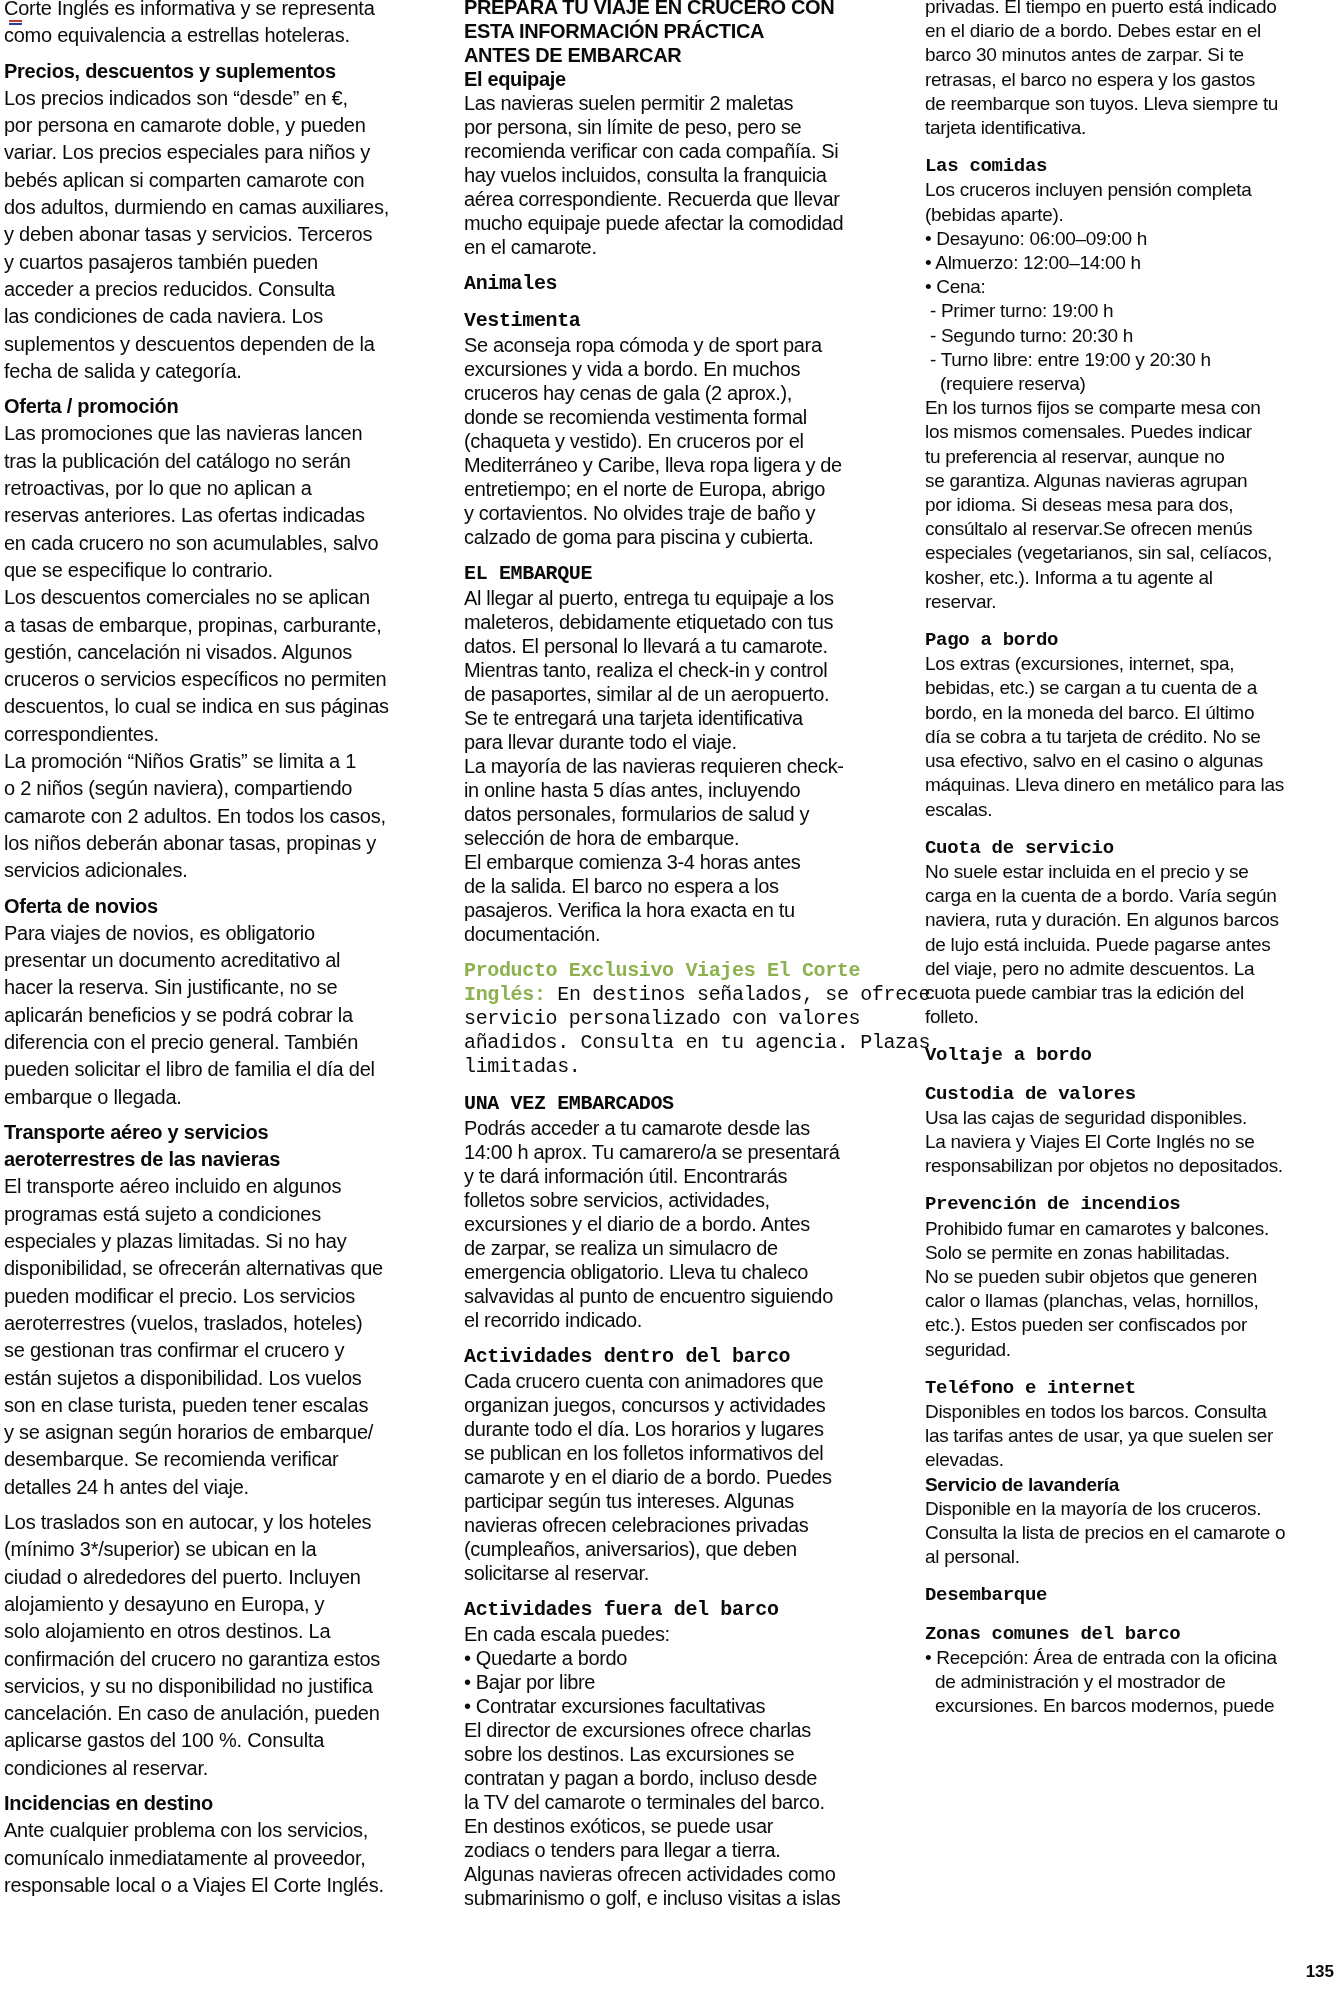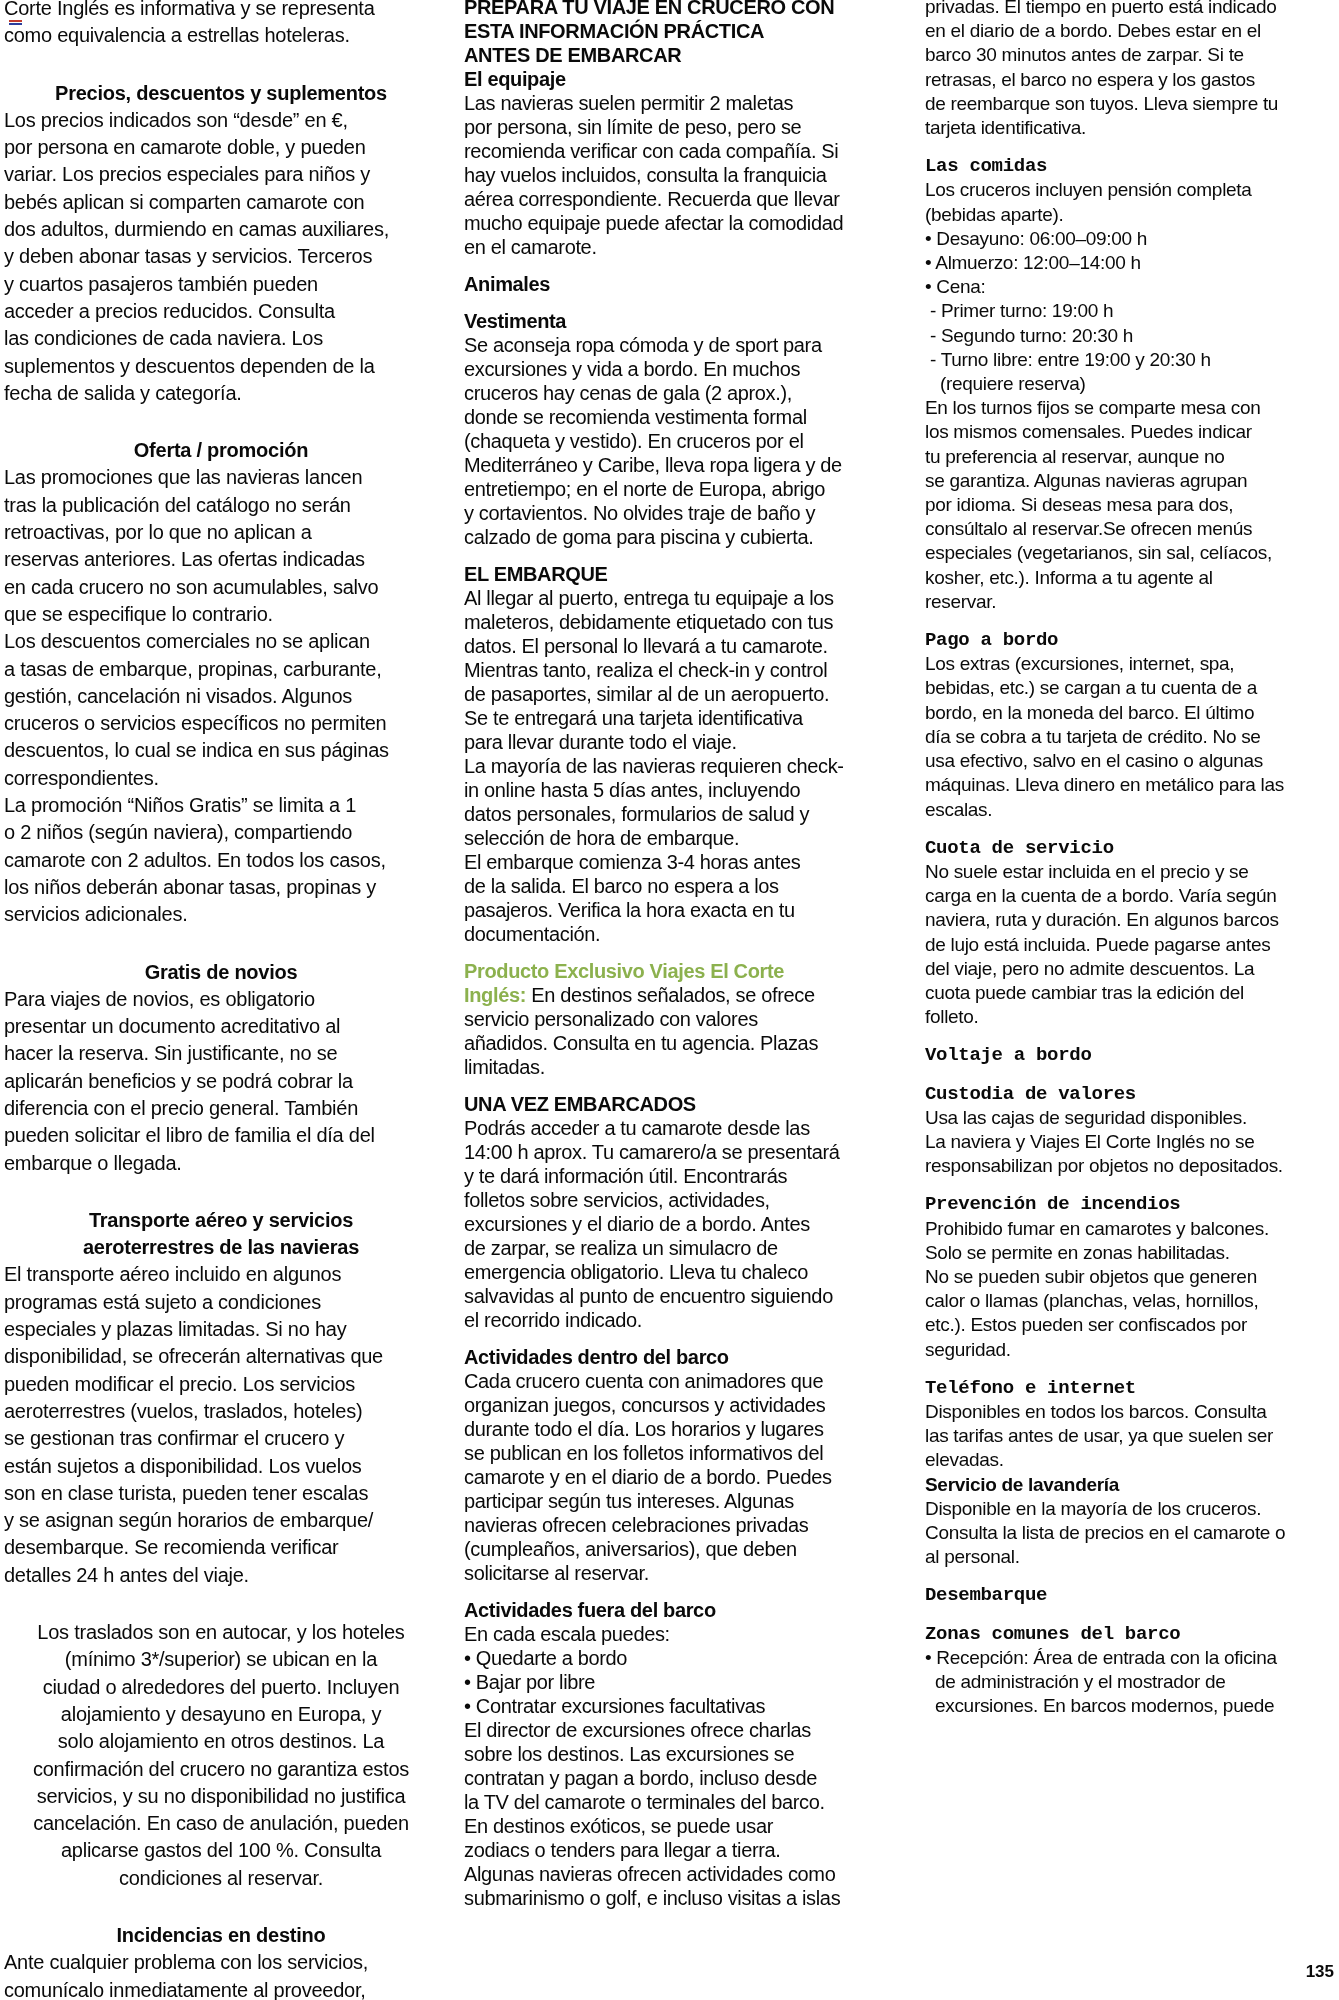--- a/index.html
+++ b/index.html
@@ -41,22 +41,22 @@
     line-height: 24px;
     letter-spacing: -0.35px;
   }
   .col3 {
     width: 414px;
     font-size: 19px;
     line-height: 24.2px;
     letter-spacing: -0.3px;
   }
   .b.h, .b.hcaps { font-weight: 700; }
-  .col1 .b.gap { margin-top: 30px; text-align: center; }
-  .col2 .b.gap { margin-top: 13px; }
+  .col1 .b.gap { margin-top: 8px; }
+  .col2 .b.gap { margin-top: 13px; font-family: Liberation Mono, monospace; }
   .col3 .b.gap { margin-top: 14px; font-family: Liberation Mono, monospace; }
   .accent {
     color: var(--accent-green, #8cb14e);
     font-weight: 700;
   }
   .page-number {
     position: absolute;
     right: 5px;
     top: 1962px;
     font-size: 17px;
@@ -100,21 +100,21 @@
 Los descuentos comerciales no se aplican
 a tasas de embarque, propinas, carburante,
 gestión, cancelación ni visados. Algunos
 cruceros o servicios específicos no permiten
 descuentos, lo cual se indica en sus páginas
 correspondientes.
 La promoción “Niños Gratis” se limita a 1
 o 2 niños (según naviera), compartiendo
 camarote con 2 adultos. En todos los casos,
 los niños deberán abonar tasas, propinas y
-servicios adicionales.</div><div class="b h gap">Gratis de novios</div><div class="b p">Para viajes de novios, es obligatorio
+servicios adicionales.</div><div class="b h gap">Oferta de novios</div><div class="b p">Para viajes de novios, es obligatorio
 presentar un documento acreditativo al
 hacer la reserva. Sin justificante, no se
 aplicarán beneficios y se podrá cobrar la
 diferencia con el precio general. También
 pueden solicitar el libro de familia el día del
 embarque o llegada.</div><div class="b h gap">Transporte aéreo y servicios
 aeroterrestres de las navieras</div><div class="b p">El transporte aéreo incluido en algunos
 programas está sujeto a condiciones
 especiales y plazas limitadas. Si no hay
 disponibilidad, se ofrecerán alternativas que

